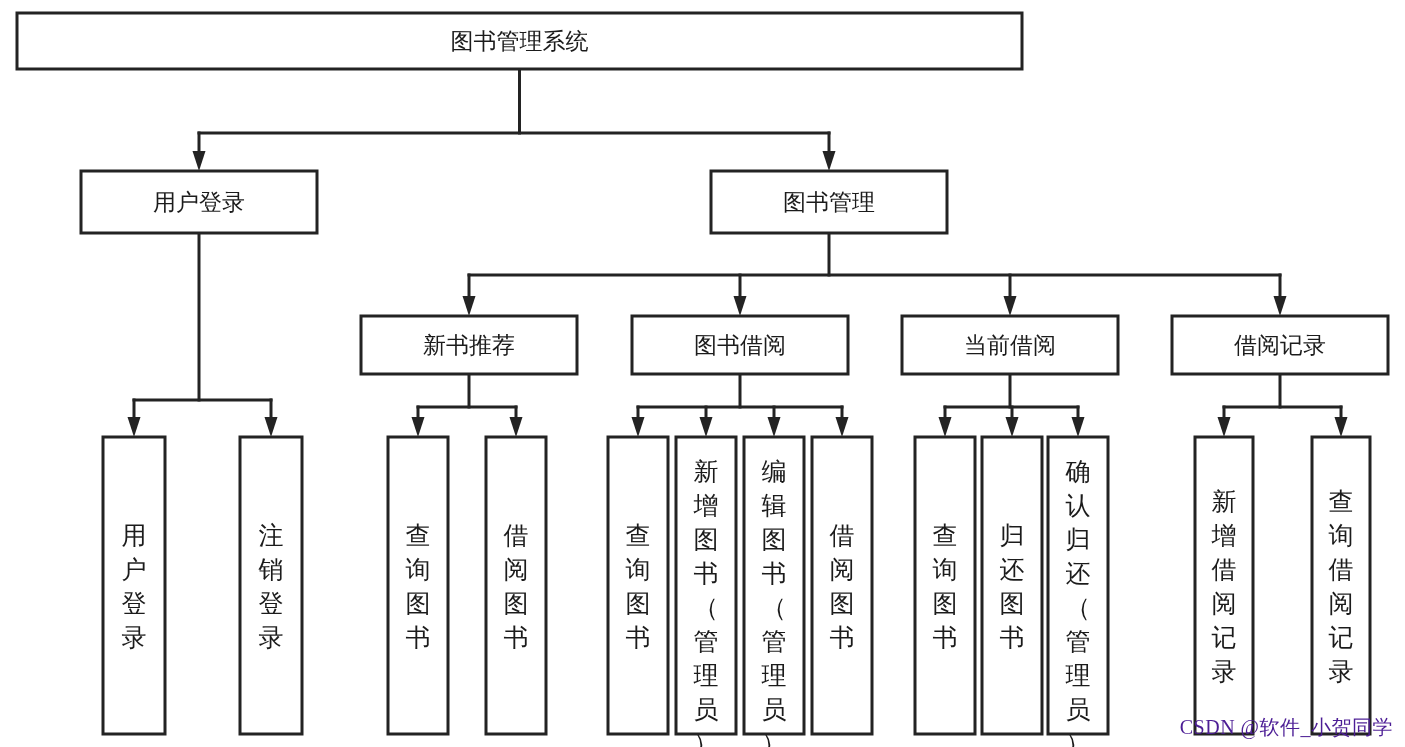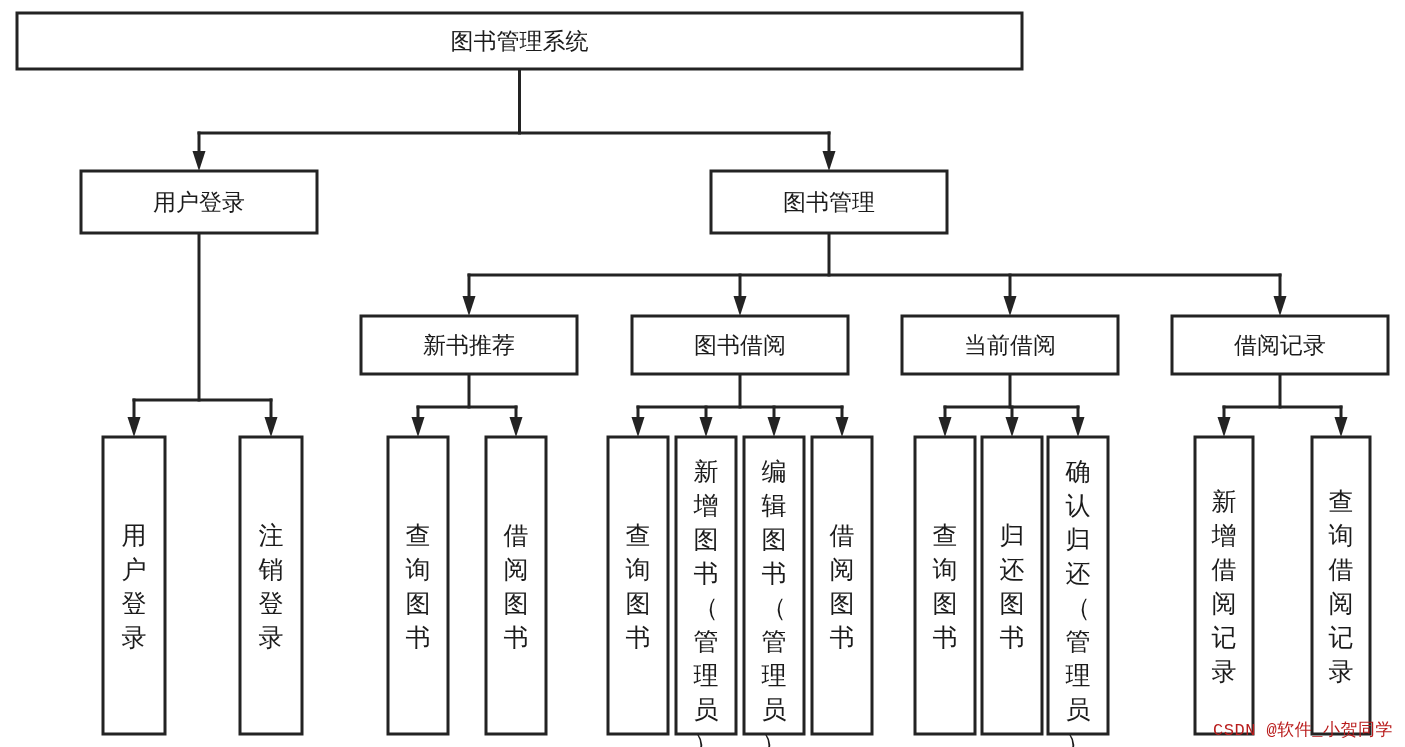--- a/index.html
+++ b/index.html
@@ -53,23 +53,23 @@
   }
   .node-label-v {
     font-family: "DejaVu Sans", "Liberation Sans", sans-serif;
     font-size: 25px;
     fill: #1b1b1b;
     text-anchor: middle;
     white-space: pre;
   }
   .watermark {
     position: absolute;
-    font-family: Liberation Mono, monospace;
-    font-size: 17px;
-    color: #b91c1c;
+    font-family: Liberation Serif, serif;
+    font-size: 20px;
+    color: #4c1d95;
     right: 12px;
     bottom: 6px;
     letter-spacing: 0.5px;
     user-select: none;
     pointer-events: none;
   }
 </style>
 </head>
 <body>
 

